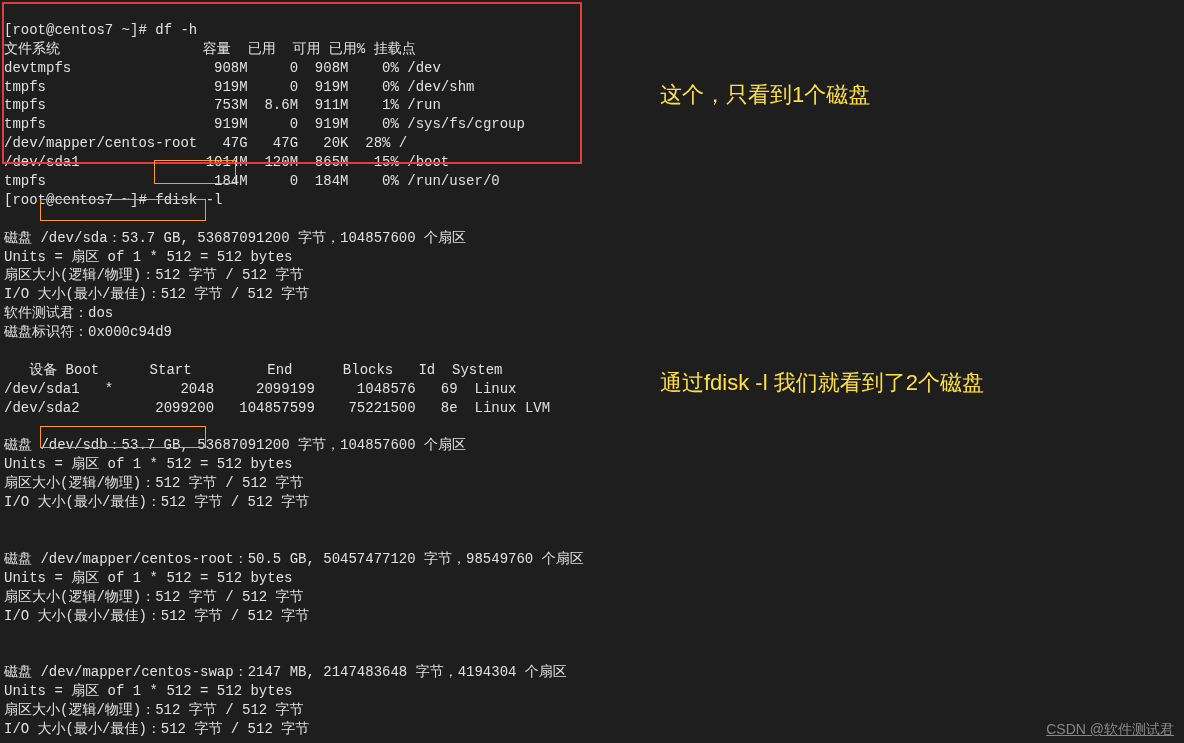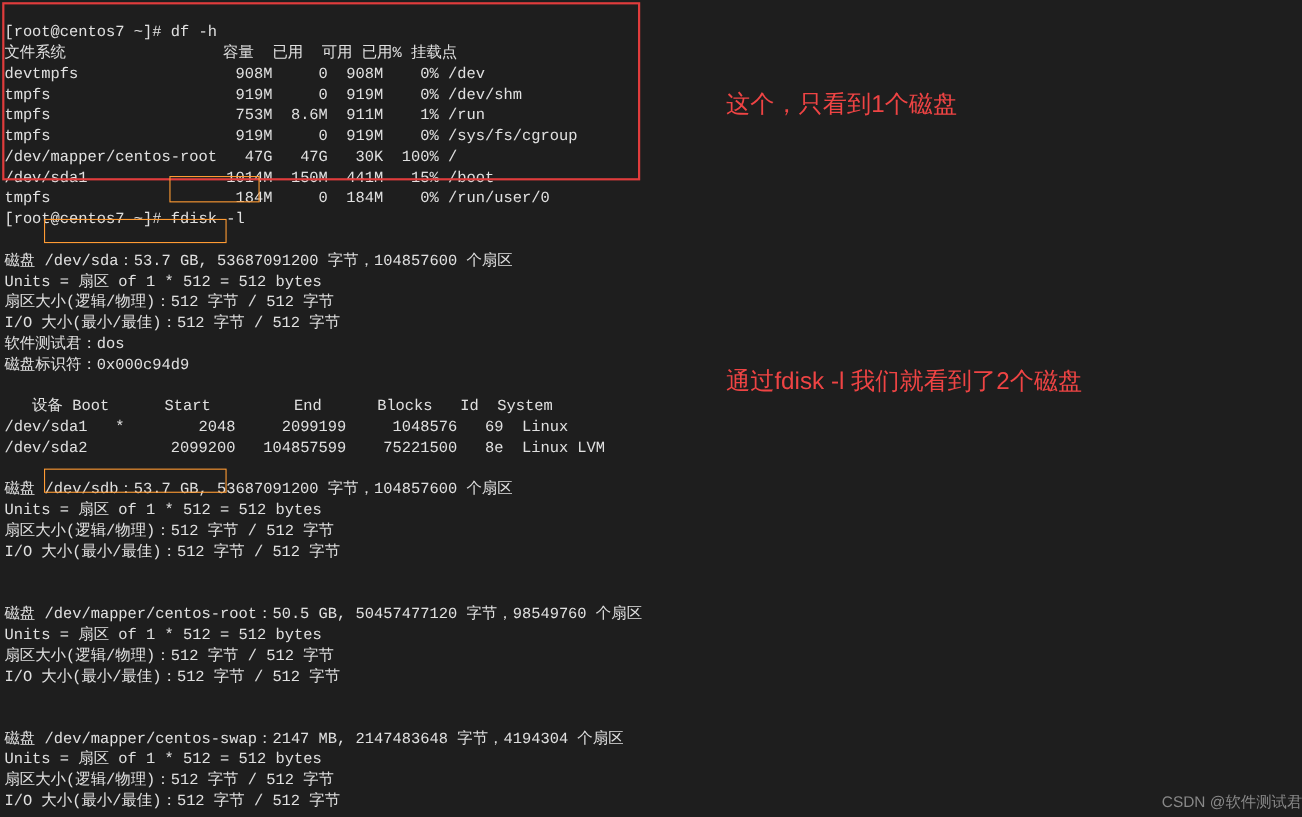--- a/index.html
+++ b/index.html
@@ -14,56 +14,57 @@
     overflow: hidden;
     position: relative;
   }
   .terminal {
     padding: 2px 4px;
     white-space: pre;
     line-height: 1.35;
   }
   .annotation {
     position: absolute;
-    color: #ef4444;
+    color: #fde047;
     font-family: "Microsoft YaHei", sans-serif;
     font-size: 22px;
     font-weight: 400;
   }
   .red-box {
     position: absolute;
     border: 2px solid #e03c3c;
     pointer-events: none;
   }
   .orange-box {
     position: absolute;
     border: 1.5px solid #ff9b33;
     pointer-events: none;
   }
   .watermark {
     position: absolute;
     bottom: 4px;
-    right: 0;
+    right: 10px;
     color: #888;
     font-family: "Microsoft YaHei", sans-serif;
     font-size: 14px;
+    text-decoration: underline;
   }
 </style>
 </head>
 <body>
 
 <div class="terminal">
 <span>[root@centos7 ~]# </span><span>df -h</span>
 <span>文件系统                 容量  已用  可用 已用% 挂载点</span>
 <span>devtmpfs                 908M     0  908M    0% /dev</span>
 <span>tmpfs                    919M     0  919M    0% /dev/shm</span>
 <span>tmpfs                    753M  8.6M  911M    1% /run</span>
 <span>tmpfs                    919M     0  919M    0% /sys/fs/cgroup</span>
-<span>/dev/mapper/centos-root   47G   47G   30K  100% /</span>
-<span>/dev/sda1               1014M  150M  441M   15% /boot</span>
+<span>/dev/mapper/centos-root   47G   47G   20K  28% /</span>
+<span>/dev/sda1               1014M  120M  865M   15% /boot</span>
 <span>tmpfs                    184M     0  184M    0% /run/user/0</span>
 <span>[root@centos7 ~]# </span><span>fdisk -l</span>
 <span></span>
 <span>磁盘 /dev/sda：53.7 GB, 53687091200 字节，104857600 个扇区</span>
 <span>Units = 扇区 of 1 * 512 = 512 bytes</span>
 <span>扇区大小(逻辑/物理)：512 字节 / 512 字节</span>
 <span>I/O 大小(最小/最佳)：512 字节 / 512 字节</span>
 <span>软件测试君：dos</span>
 <span>磁盘标识符：0x000c94d9</span>
 <span></span>
@@ -90,15 +91,15 @@
 <span></span>
 
 </div>
 
 <div class="red-box" style="left:2px; top:2px; width:576px; height:158px;"></div>
 <div class="orange-box" style="left:154px; top:160px; width:80px; height:22px;"></div>
 <div class="orange-box" style="left:40px; top:199px; width:164px; height:20px;"></div>
 <div class="orange-box" style="left:40px; top:426px; width:164px; height:20px;"></div>
 
 <div class="annotation" style="left:660px; top:80px;">这个，只看到1个磁盘</div>
-<div class="annotation" style="left:660px; top:332px;">通过fdisk -l 我们就看到了2个磁盘</div>
+<div class="annotation" style="left:660px; top:368px;">通过fdisk -l 我们就看到了2个磁盘</div>
 
 <div class="watermark">CSDN @软件测试君</div>
 
 </body></html>

